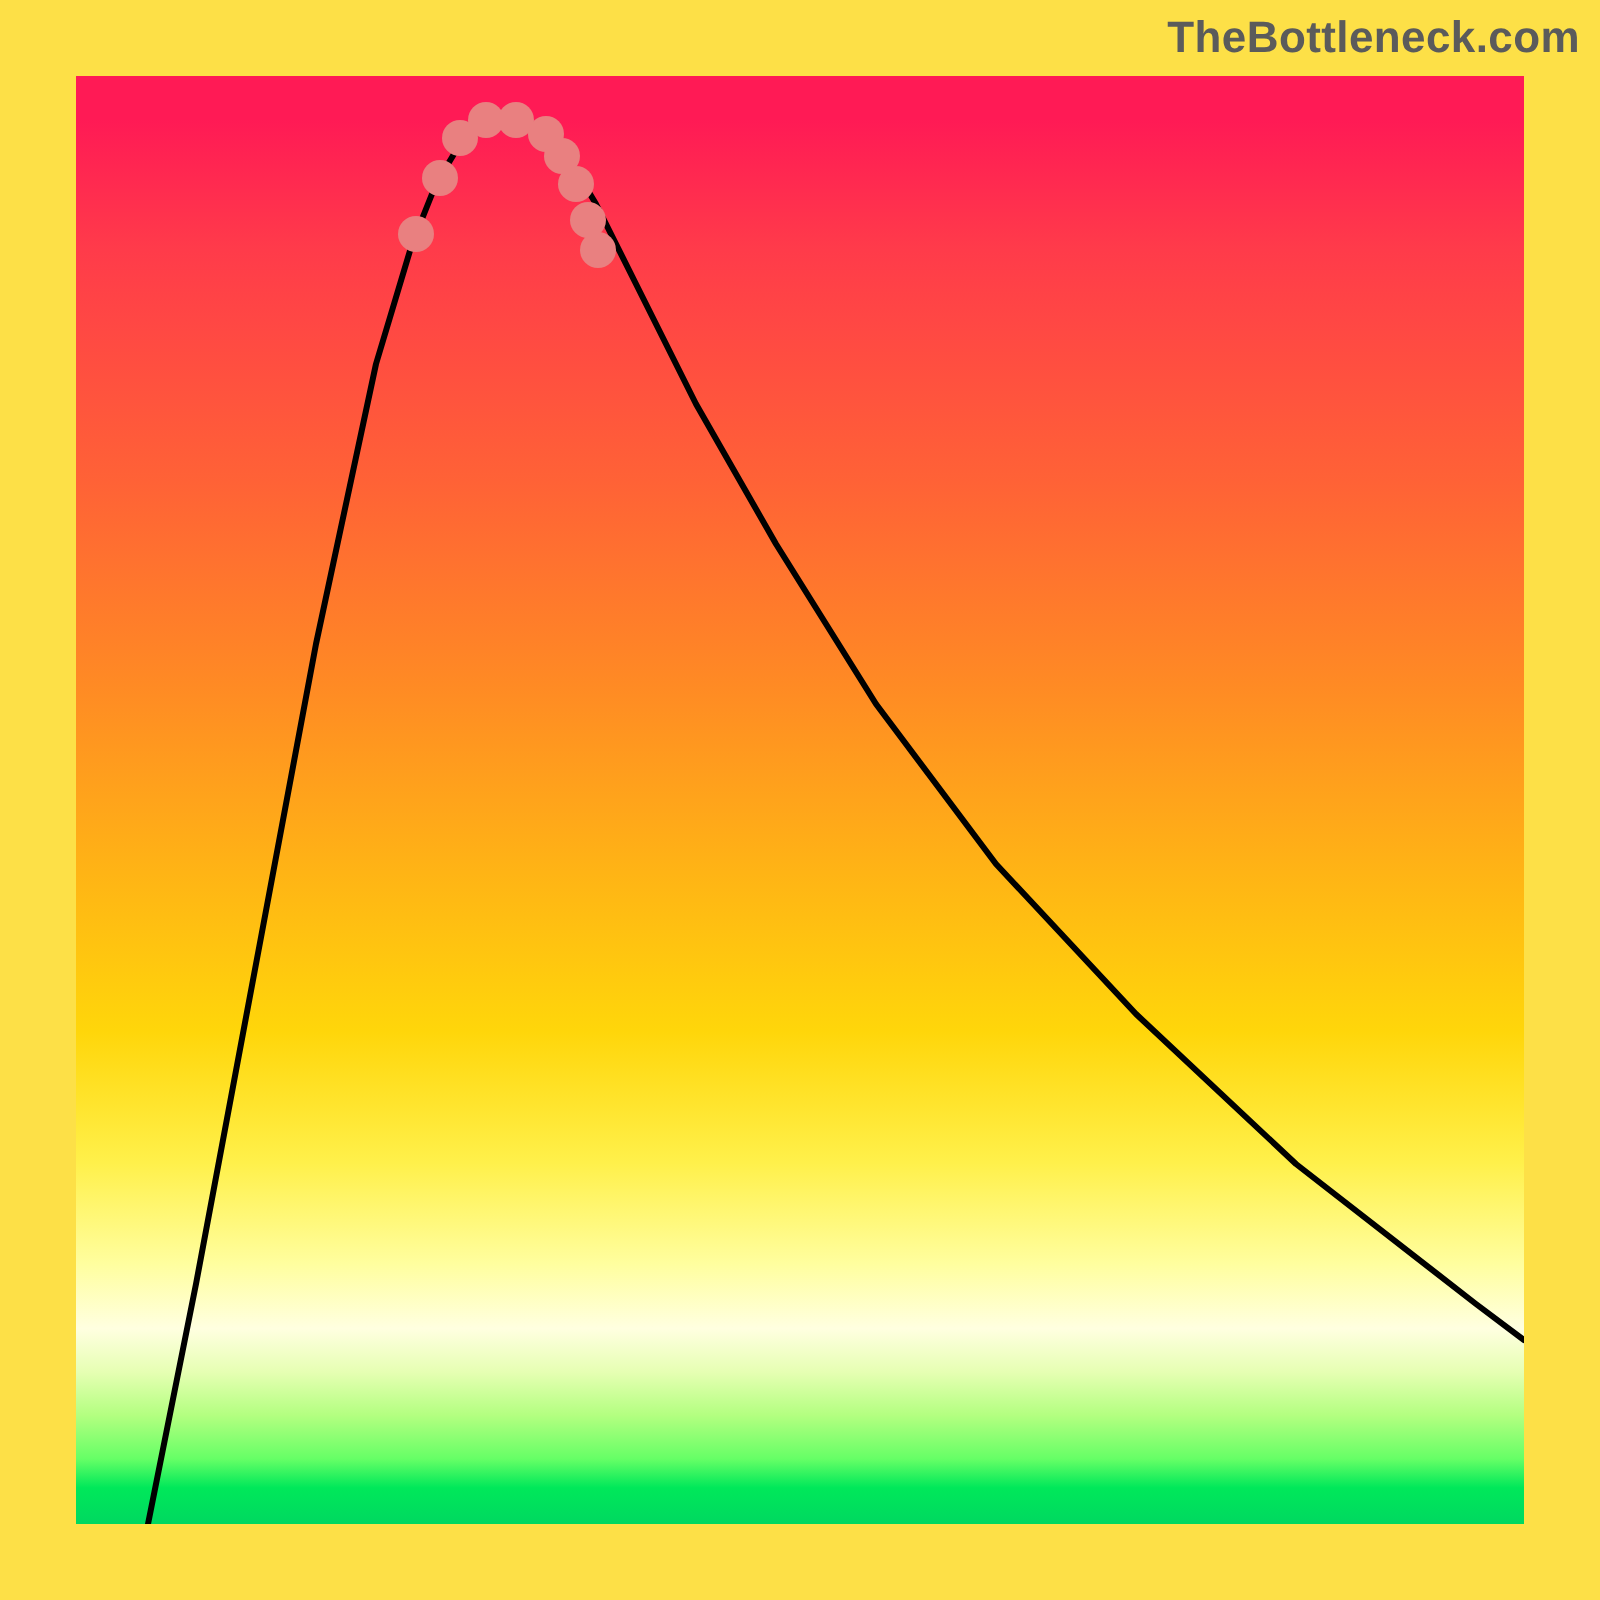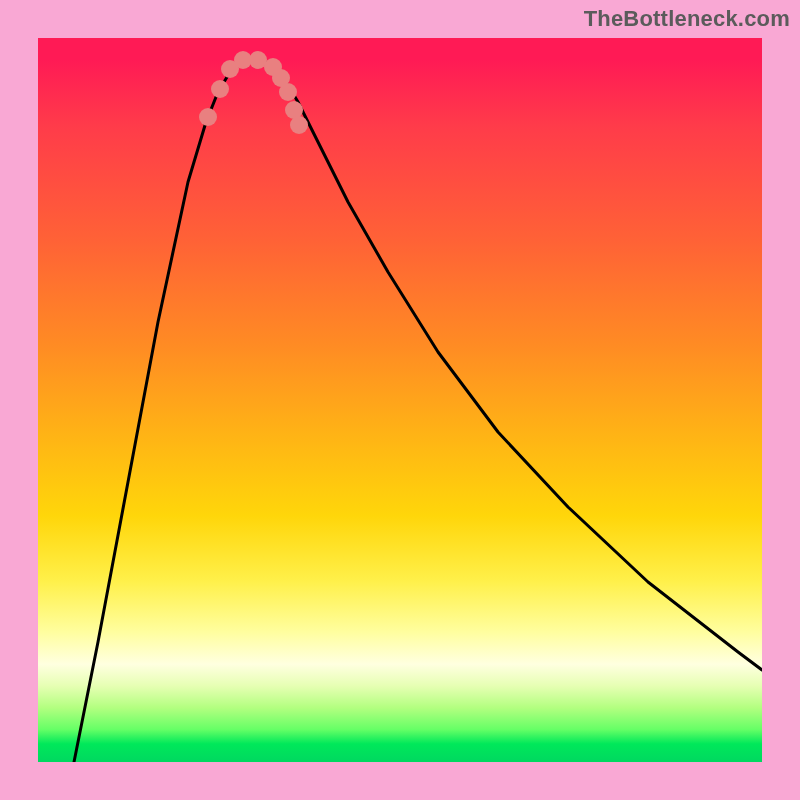--- a/index.html
+++ b/index.html
@@ -9,21 +9,21 @@
     height: 800px;
     background: #000;
     overflow: hidden;
   }
   .frame {
     position: absolute;
     left: 0;
     top: 0;
     width: 800px;
     height: 800px;
-    background: #f9a8d4;
+    background: #fde047;
   }
   .plot {
     position: absolute;
     left: 38px;
     top: 38px;
     width: 724px;
     height: 724px;
     overflow: hidden;
   }
   .gradient {

